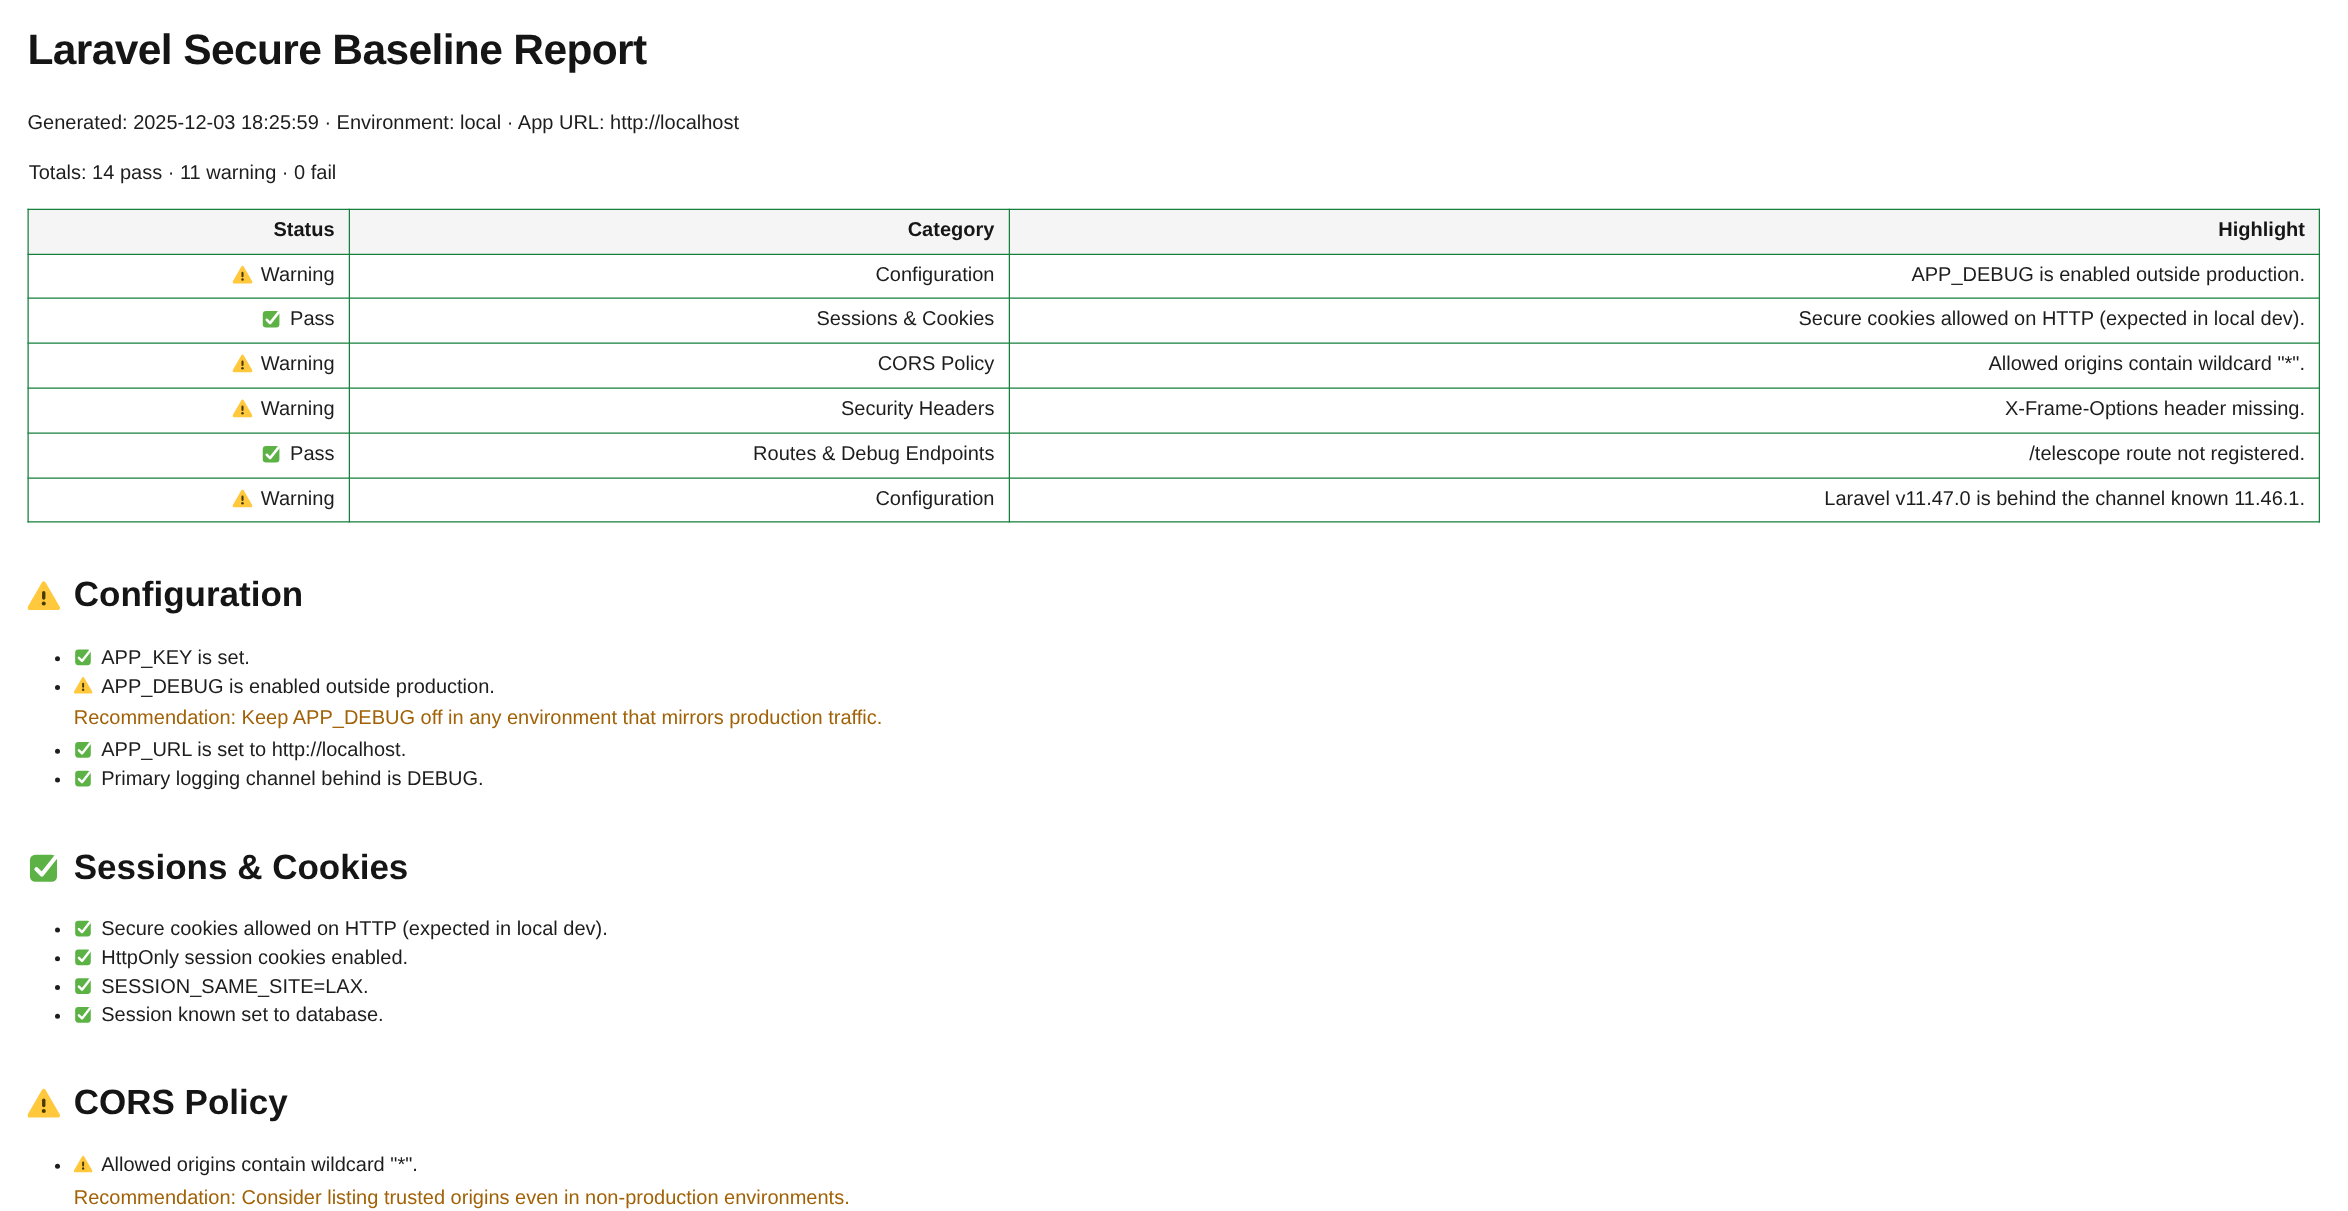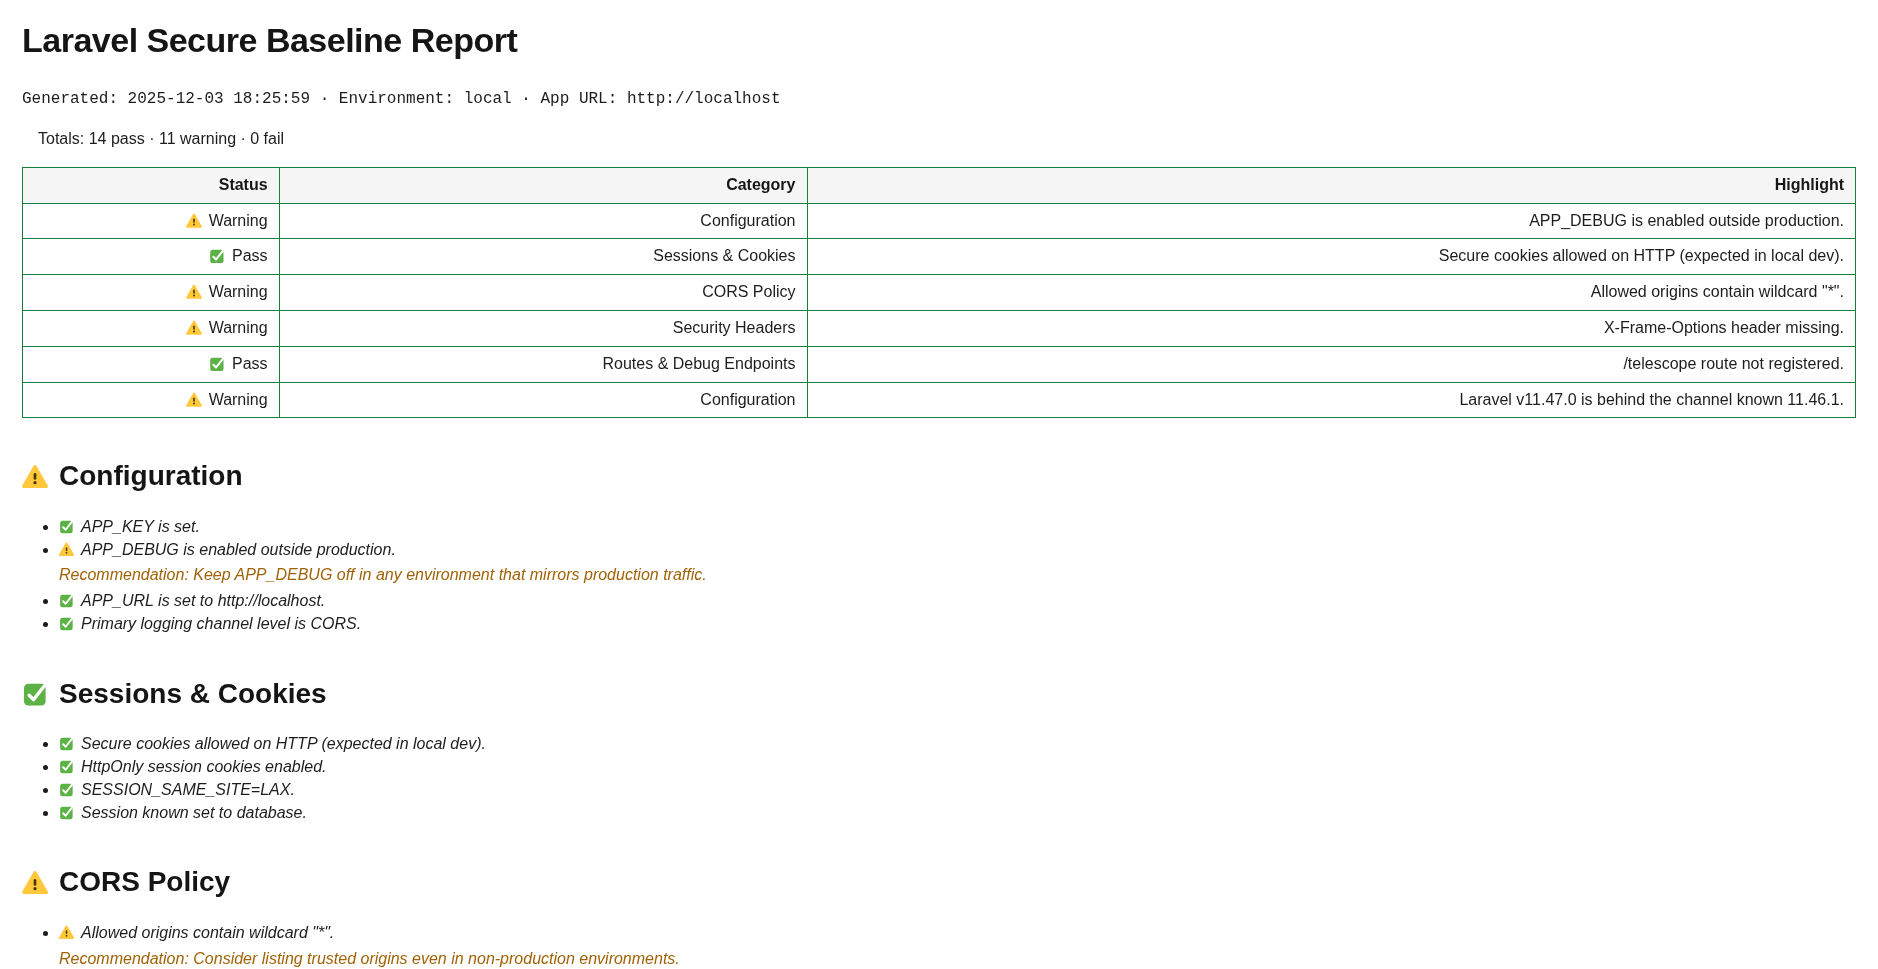--- a/index.html
+++ b/index.html
@@ -13,22 +13,22 @@
     color: #1d1d1d;
     width: 1878px;
   }
   h1 {
     font-size: 34px;
     font-weight: 700;
     letter-spacing: -0.5px;
     margin: 0 0 0;
     color: #151515;
   }
-  .meta-line { margin: 27px 0 0; font-family: Liberation Mono, monospace; }
-  .totals-line { margin: 19px 16px 0; }
+  .meta-line { margin: 27px 0 0; }
+  .totals-line { margin: 19px 1px 0; }
 
   table.summary {
     border-collapse: collapse;
     width: 100%;
     margin-top: 17px;
     font-size: 16px;
   }
   table.summary th, table.summary td {
     border: 1px solid #15803d;
     padding: 7px 11px;
@@ -50,21 +50,21 @@
     margin: 40px 0 0;
     display: flex;
     align-items: center;
     gap: 11px;
     color: #151515;
   }
   ul.findings {
     margin: 21px 0 0;
     padding-left: 37px;
   }
-  ul.findings li { padding: 1px 0; font-style: italic; }
+  ul.findings li { padding: 1px 0; }
   .rec-line {
     color: #a16207;
     margin: 5px 0 3px;
   }
 
   .ico { display: inline-block; flex: 0 0 auto; }
   .icon-cell  { width: 16px; height: 16px; vertical-align: -3px; margin-right: 7px; }
   .icon-li    { width: 15px; height: 15px; vertical-align: -2px; margin-right: 7px; }
   .icon-h2    { width: 26px; height: 26px; }
 </style>
@@ -171,21 +171,21 @@
     <rect x="10.75" y="8.2" width="2.5" height="6.4" rx="1.25" fill="#4A3A00"></rect>
     <circle cx="12" cy="17.3" r="1.5" fill="#4A3A00"></circle>
   </svg><span>APP_DEBUG is enabled outside production.</span><div class="rec-line">Recommendation: Keep APP_DEBUG off in any environment that mirrors production traffic.</div></li>
         <li><svg class="ico icon-li" viewBox="0 0 24 24" xmlns="http://www.w3.org/2000/svg">
     <rect x="1.8" y="2.6" width="20" height="20" rx="4" fill="#5CB245"></rect>
     <path d="M6.6 13.2 L10.6 17.2 L20.6 4.6" fill="none" stroke="#FFFFFF" stroke-width="3.1" stroke-linecap="round" stroke-linejoin="round"></path>
   </svg><span>APP_URL is set to http://localhost.</span></li>
         <li><svg class="ico icon-li" viewBox="0 0 24 24" xmlns="http://www.w3.org/2000/svg">
     <rect x="1.8" y="2.6" width="20" height="20" rx="4" fill="#5CB245"></rect>
     <path d="M6.6 13.2 L10.6 17.2 L20.6 4.6" fill="none" stroke="#FFFFFF" stroke-width="3.1" stroke-linecap="round" stroke-linejoin="round"></path>
-  </svg><span>Primary logging channel level is CORS.</span></li>
+  </svg><span>Primary logging channel behind is DEBUG.</span></li>
       </ul>
   </section>
 
   <section>
     <h2 class="section-heading">
       <span style="display:inline-flex">
           <svg class="ico icon-h2" viewBox="0 0 24 24" xmlns="http://www.w3.org/2000/svg">
     <rect x="1.8" y="2.6" width="20" height="20" rx="4" fill="#5CB245"></rect>
     <path d="M6.6 13.2 L10.6 17.2 L20.6 4.6" fill="none" stroke="#FFFFFF" stroke-width="3.1" stroke-linecap="round" stroke-linejoin="round"></path>
   </svg>

